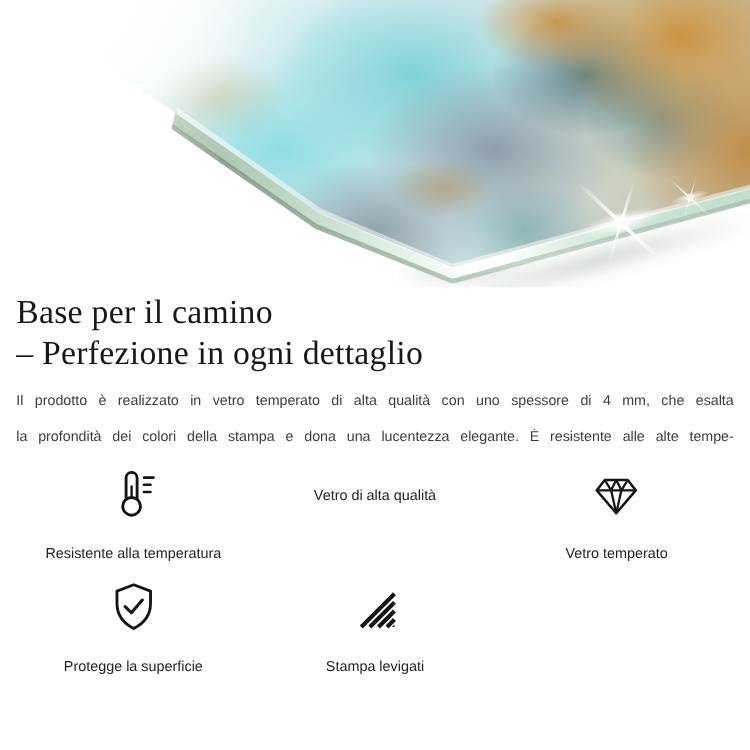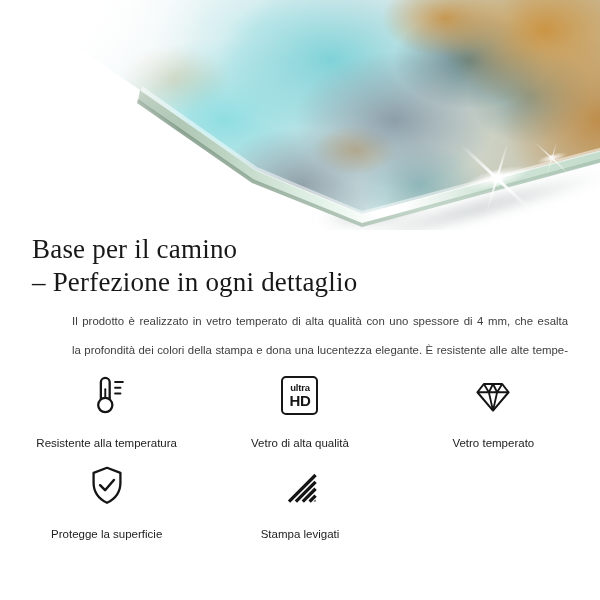--- a/index.html
+++ b/index.html
@@ -75,32 +75,32 @@
                    background: radial-gradient(closest-side, rgba(255,255,255,1), rgba(255,255,255,0)); }
   .sparkle .core { position: absolute; left: -8px; top: -8px; width: 16px; height: 16px; border-radius: 50%;
                    background: radial-gradient(closest-side, #fff 35%, rgba(255,255,255,0)); }
   .sparkle .ray  { position: absolute;
                    background: linear-gradient(90deg, rgba(255,255,255,0), #fff 45%, #fff 55%, rgba(255,255,255,0)); }
   .ray-a { width: 96px; height: 2.5px; left: -48px; top: -1.25px; transform: rotate(58deg); }
   .ray-b { width: 70px; height: 2px;   left: -35px; top: -1px;    transform: rotate(-58deg); }
   .ray-c { width: 84px; height: 2px;   left: -42px; top: -1px; }
 
   
-  .content { padding: 0 32px; }
+  .content { padding: 0 13px; }
   .page-title {
     font-family: "Liberation Serif", "DejaVu Serif", serif;
     font-weight: 400; font-size: 27px; line-height: 33px;
     color: #181818; margin: 3px 0 8px 0; letter-spacing: .2px;
   }
   .page-title span { display: block; }
 
   .description { margin: 0; }
   .desc-line {
     font-size: 11.4px; line-height: 29px; color: #3d3d3d;
-    white-space: nowrap; text-align: justify; text-align-last: justify; margin-left: 40px;
+    white-space: nowrap; text-align: justify; text-align-last: justify;
   }
 
   
   .features {
     display: grid; grid-template-columns: repeat(3, 1fr);
     padding: 0 10px; margin-top: 7px; row-gap: 13px;
   }
   .feature { display: flex; flex-direction: column; align-items: center; }
   .icon-box { height: 46px; display: flex; align-items: center; justify-content: center; }
   .feature .label { margin-top: 18px; font-size: 11.5px; line-height: 14px; color: #222; }
@@ -160,26 +160,20 @@
         <path class="ln" d="M17.6 28 V10.8 a4.6 4.6 0 0 1 9.2 0 V28" stroke-width="2.4" stroke-linecap="round"></path>
         <path class="ln" d="M22.2 18 V28.5" stroke-width="2" stroke-linecap="round"></path>
         <circle cx="22.2" cy="34.5" r="7.4" fill="#ffffff" stroke="#151515" stroke-width="2.4"></circle>
         <path class="ln" d="M32.5 10.5 h8 M32.5 16.5 h5.5 M32.5 22.5 h5.5" stroke-width="2.2" stroke-linecap="round"></path>
       </svg>
     </div>
     <div class="label">Resistente alla temperatura</div>
   </div>
 
   <div class="feature">
-    <div class="icon-box">
-      <div class="uhd-badge">
-        <div class="uhd-top">ultra</div>
-        <div class="uhd-bottom">HD</div>
-      </div>
-    </div>
     <div class="label">Vetro di alta qualità</div>
   </div>
 
   <div class="feature">
     <div class="icon-box">
       <svg width="46" height="44" viewBox="0 0 48 48">
         <path class="ln" d="M14 12 H34 L41 21 L24 41 L7 21 Z" stroke-width="2.2" stroke-linejoin="round"></path>
         <path class="ln" d="M7 21 H41 M14 12 L19.5 21 M34 12 L28.5 21 M24 12 L19.5 21 M24 12 L28.5 21 M19.5 21 L24 41 M28.5 21 L24 41" stroke-width="2" stroke-linejoin="round"></path>
       </svg>
     </div>

